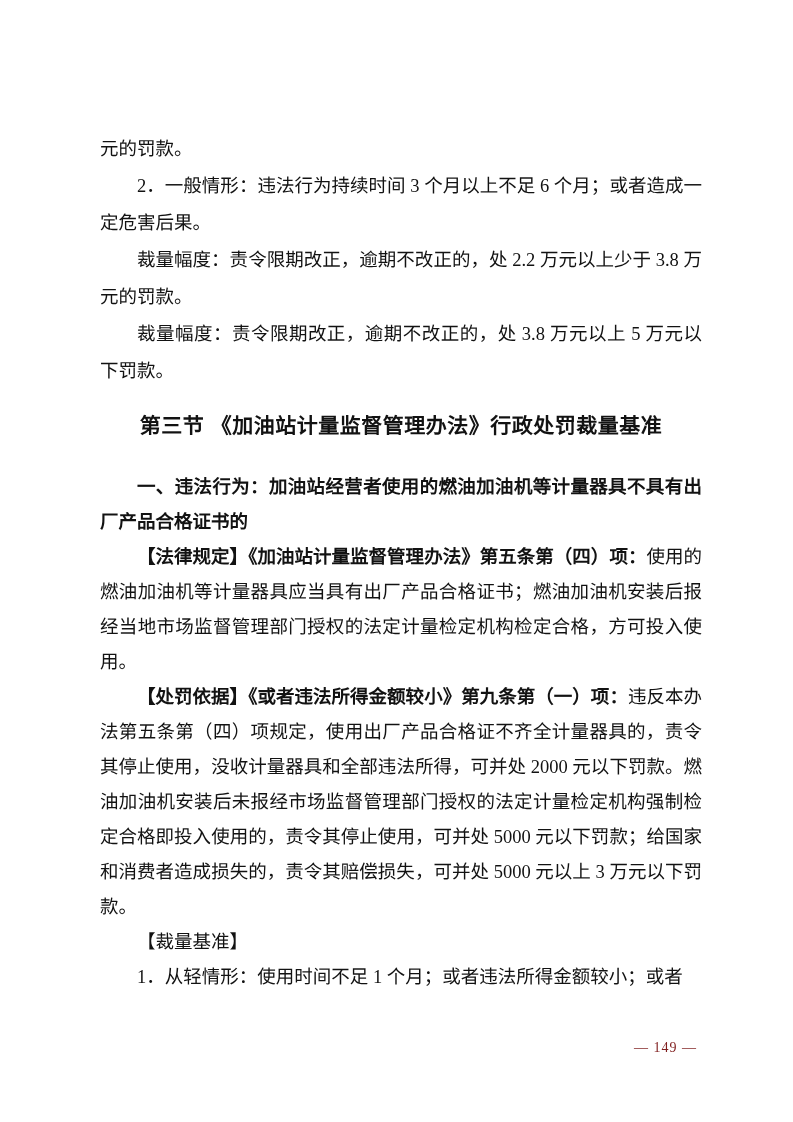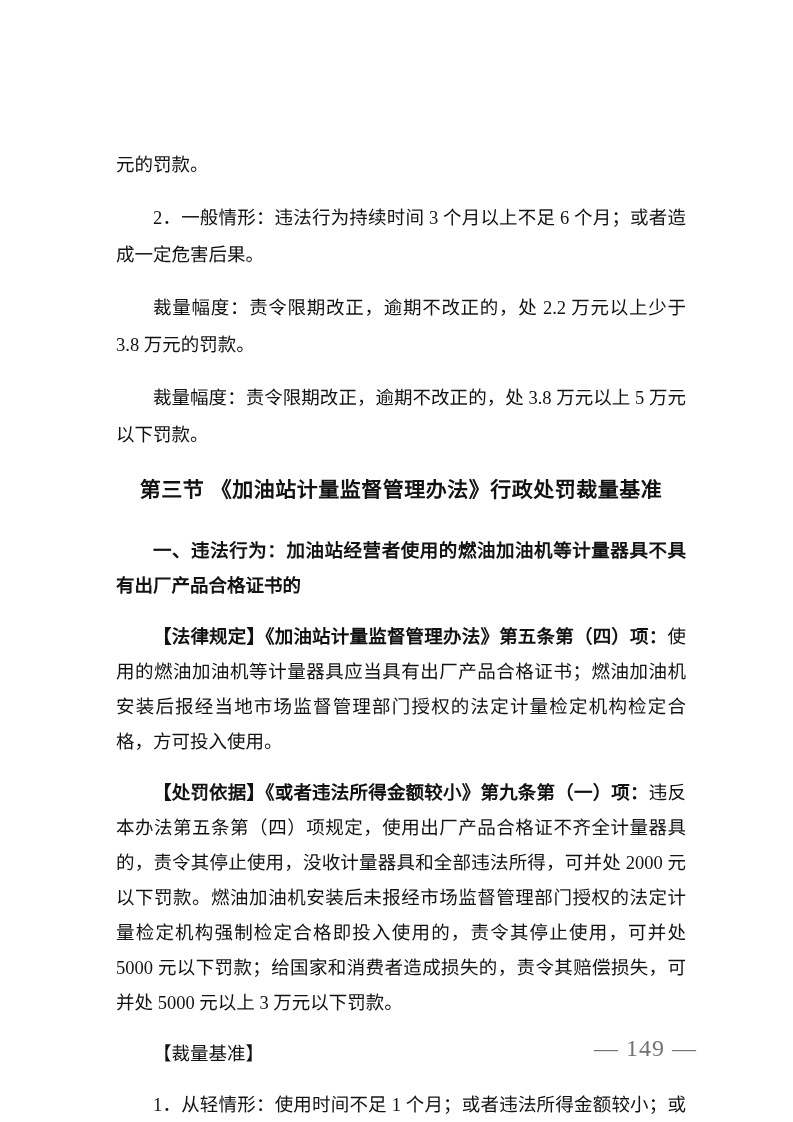--- a/index.html
+++ b/index.html
@@ -18,21 +18,21 @@
   }
   .content {
     position: absolute;
     left: 100px;
     top: 131px;
     width: 602px;
     font-size: 18.5px;
     text-align: justify;
   }
   .content p {
-    margin: 16px;
+    margin: 0;
     padding: 0;
     text-indent: 2em;
   }
   .block-upper { line-height: 37px; }
   .block-lower { line-height: 35px; }
   .no-indent { text-indent: 0 !important; }
   .section-heading {
     font-family: "Liberation Sans", "DejaVu Sans", sans-serif;
     font-weight: bold;
     font-size: 21px;
@@ -49,24 +49,24 @@
   .inline-label {
     font-weight: bold;
   }
   .bold-serif {
     font-weight: normal;
   }
   .page-footer {
     position: absolute;
     top: 1035px;
     right: 96px;
-    font-size: 24px;
+    font-size: 14px;
     line-height: 26px;
     letter-spacing: 1px;
-    color: #737373;
+    color: #7f1d1d;
     white-space: nowrap;
   }
 </style>
 </head>
 <body>
 
 <div class="page">
   <div class="content">
 
     <div class="block-upper">

